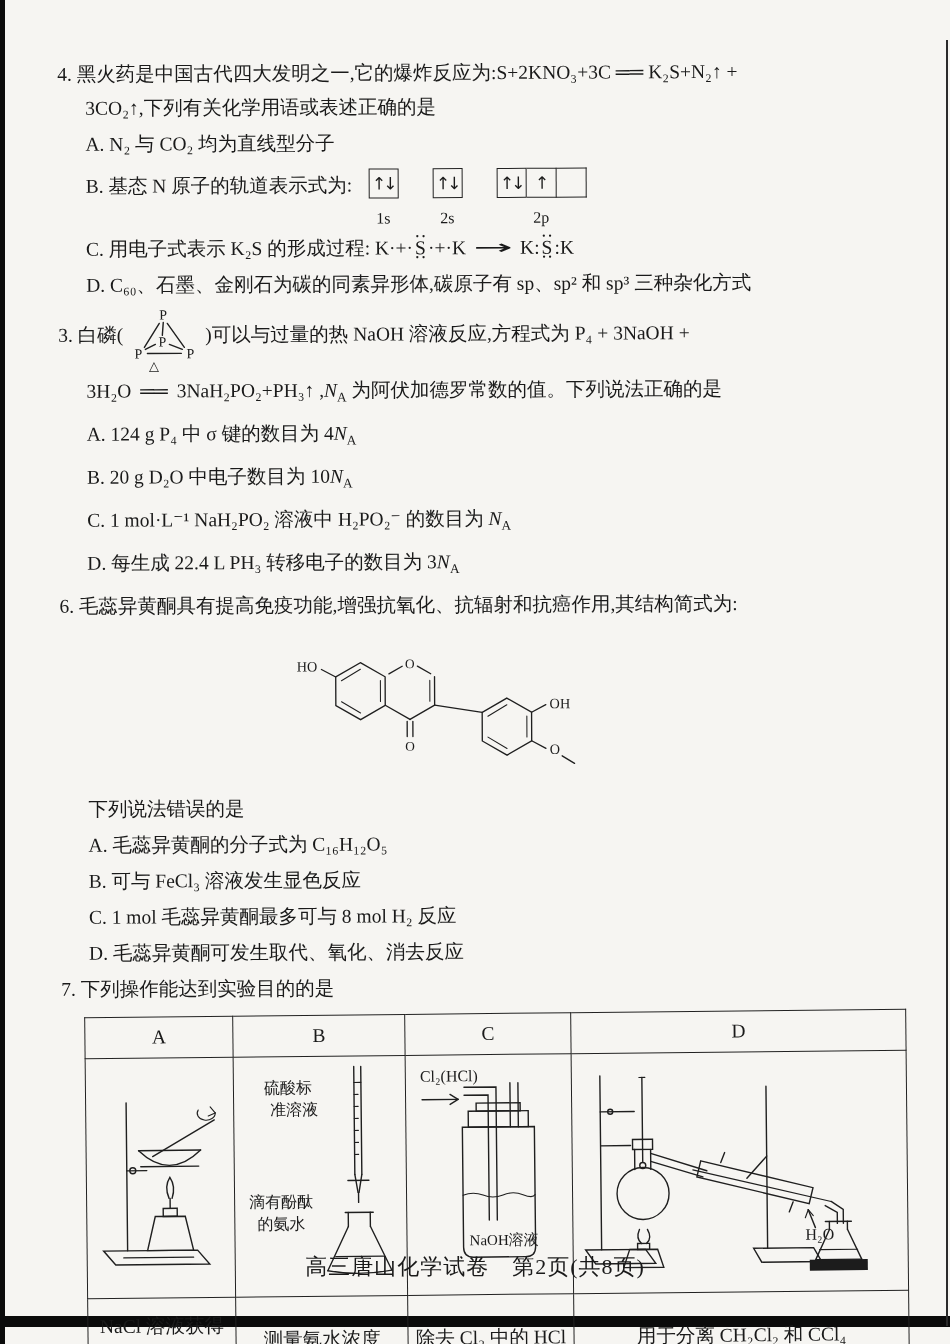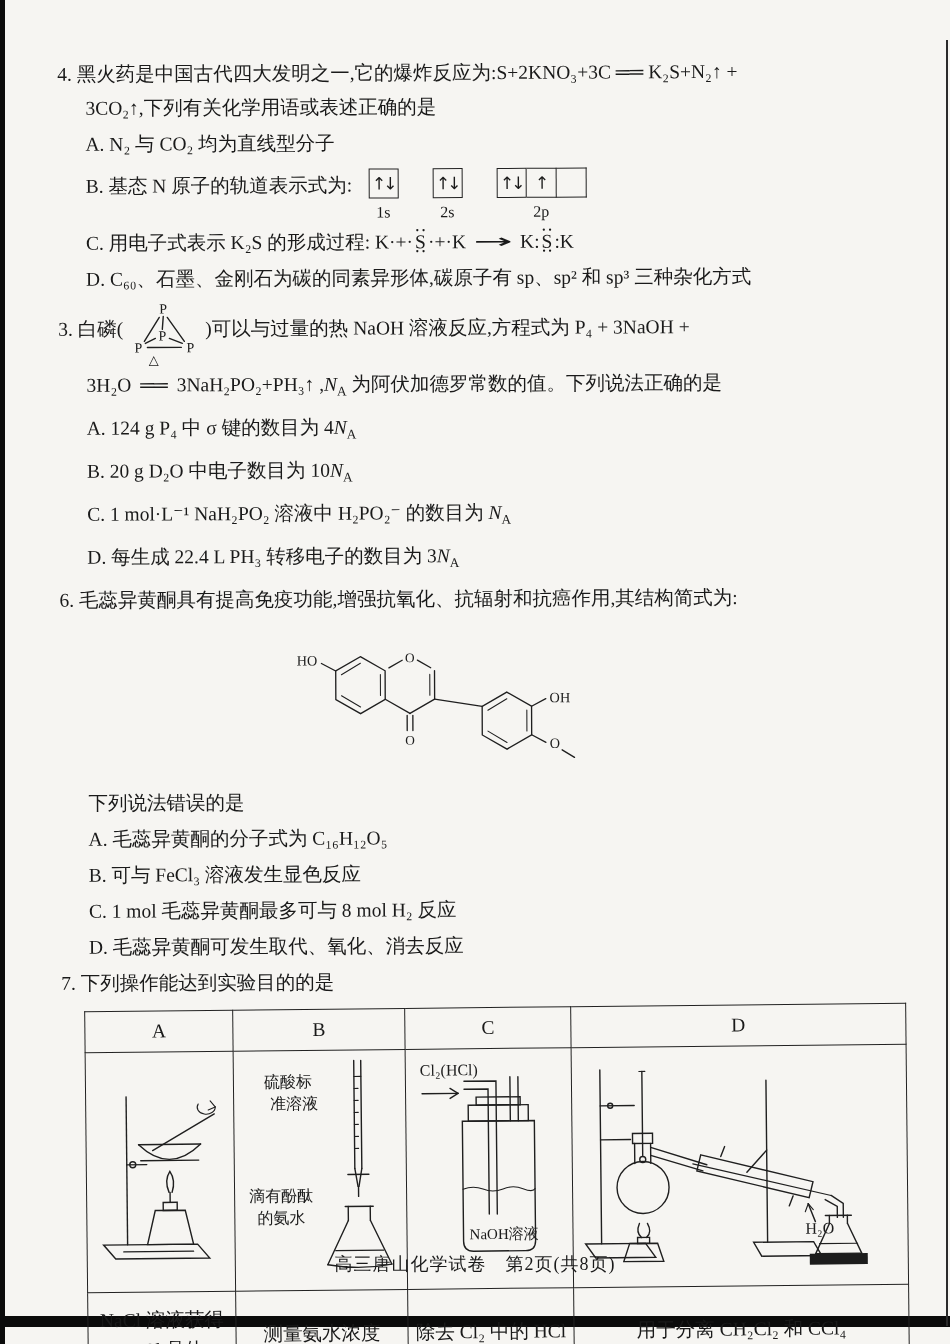--- a/index.html
+++ b/index.html
@@ -45,21 +45,21 @@
   .orb-row .opt-text{margin-right:16px;white-space:nowrap}
   .orb-group{display:inline-flex;flex-direction:column;align-items:center;margin-right:34px}
   .orb-cells{display:flex}
   .orb-cell{
     width:30px;height:30px;border:1.7px solid #222;box-sizing:border-box;
     display:flex;align-items:center;justify-content:center;
     font-size:17px;letter-spacing:-3px;line-height:1;
     font-family:"DejaVu Sans","Liberation Sans",sans-serif;
   }
   .orb-cell + .orb-cell{border-left:none}
-  .orb-label{font-size:16px;margin-top:4px;line-height:1.2}
+  .orb-label{font-size:16px;margin-top:10px;line-height:1.2}
 
   .q5row{display:flex;align-items:center;margin:4px 0 2px}
   .q5row svg{margin:0 4px}
 
   .mol-wrap{text-align:center;margin:4px 0 2px}
 
   svg{overflow:visible}
   svg .ln{stroke:#1f1f1f;stroke-width:1.4;fill:none;stroke-linecap:round}
   svg .thin{stroke-width:1.1}
   svg .fillb{fill:#1c1c1c;stroke:none}
@@ -73,21 +73,21 @@
   .exp-table th,.exp-table td{
     border:1.7px solid #222;padding:0;text-align:center;vertical-align:middle;
     font-weight:normal;font-size:19.5px;
   }
   .tr-head th{height:40px}
   .tr-draw td{height:228px;vertical-align:top}
   .tr-cap td{height:78px;line-height:30px;padding:4px 2px}
 
   .footer{
     position:absolute;left:0;top:1252px;width:950px;text-align:center;
-    font-size:18px;letter-spacing:1px;
+    font-size:22px;letter-spacing:1px;
   }
 </style>
 </head>
 <body>
 
 <div class="page">
   <div class="edge edge-left"></div>
   <div class="edge edge-bottom"></div>
   <div class="edge edge-right"></div>
 

